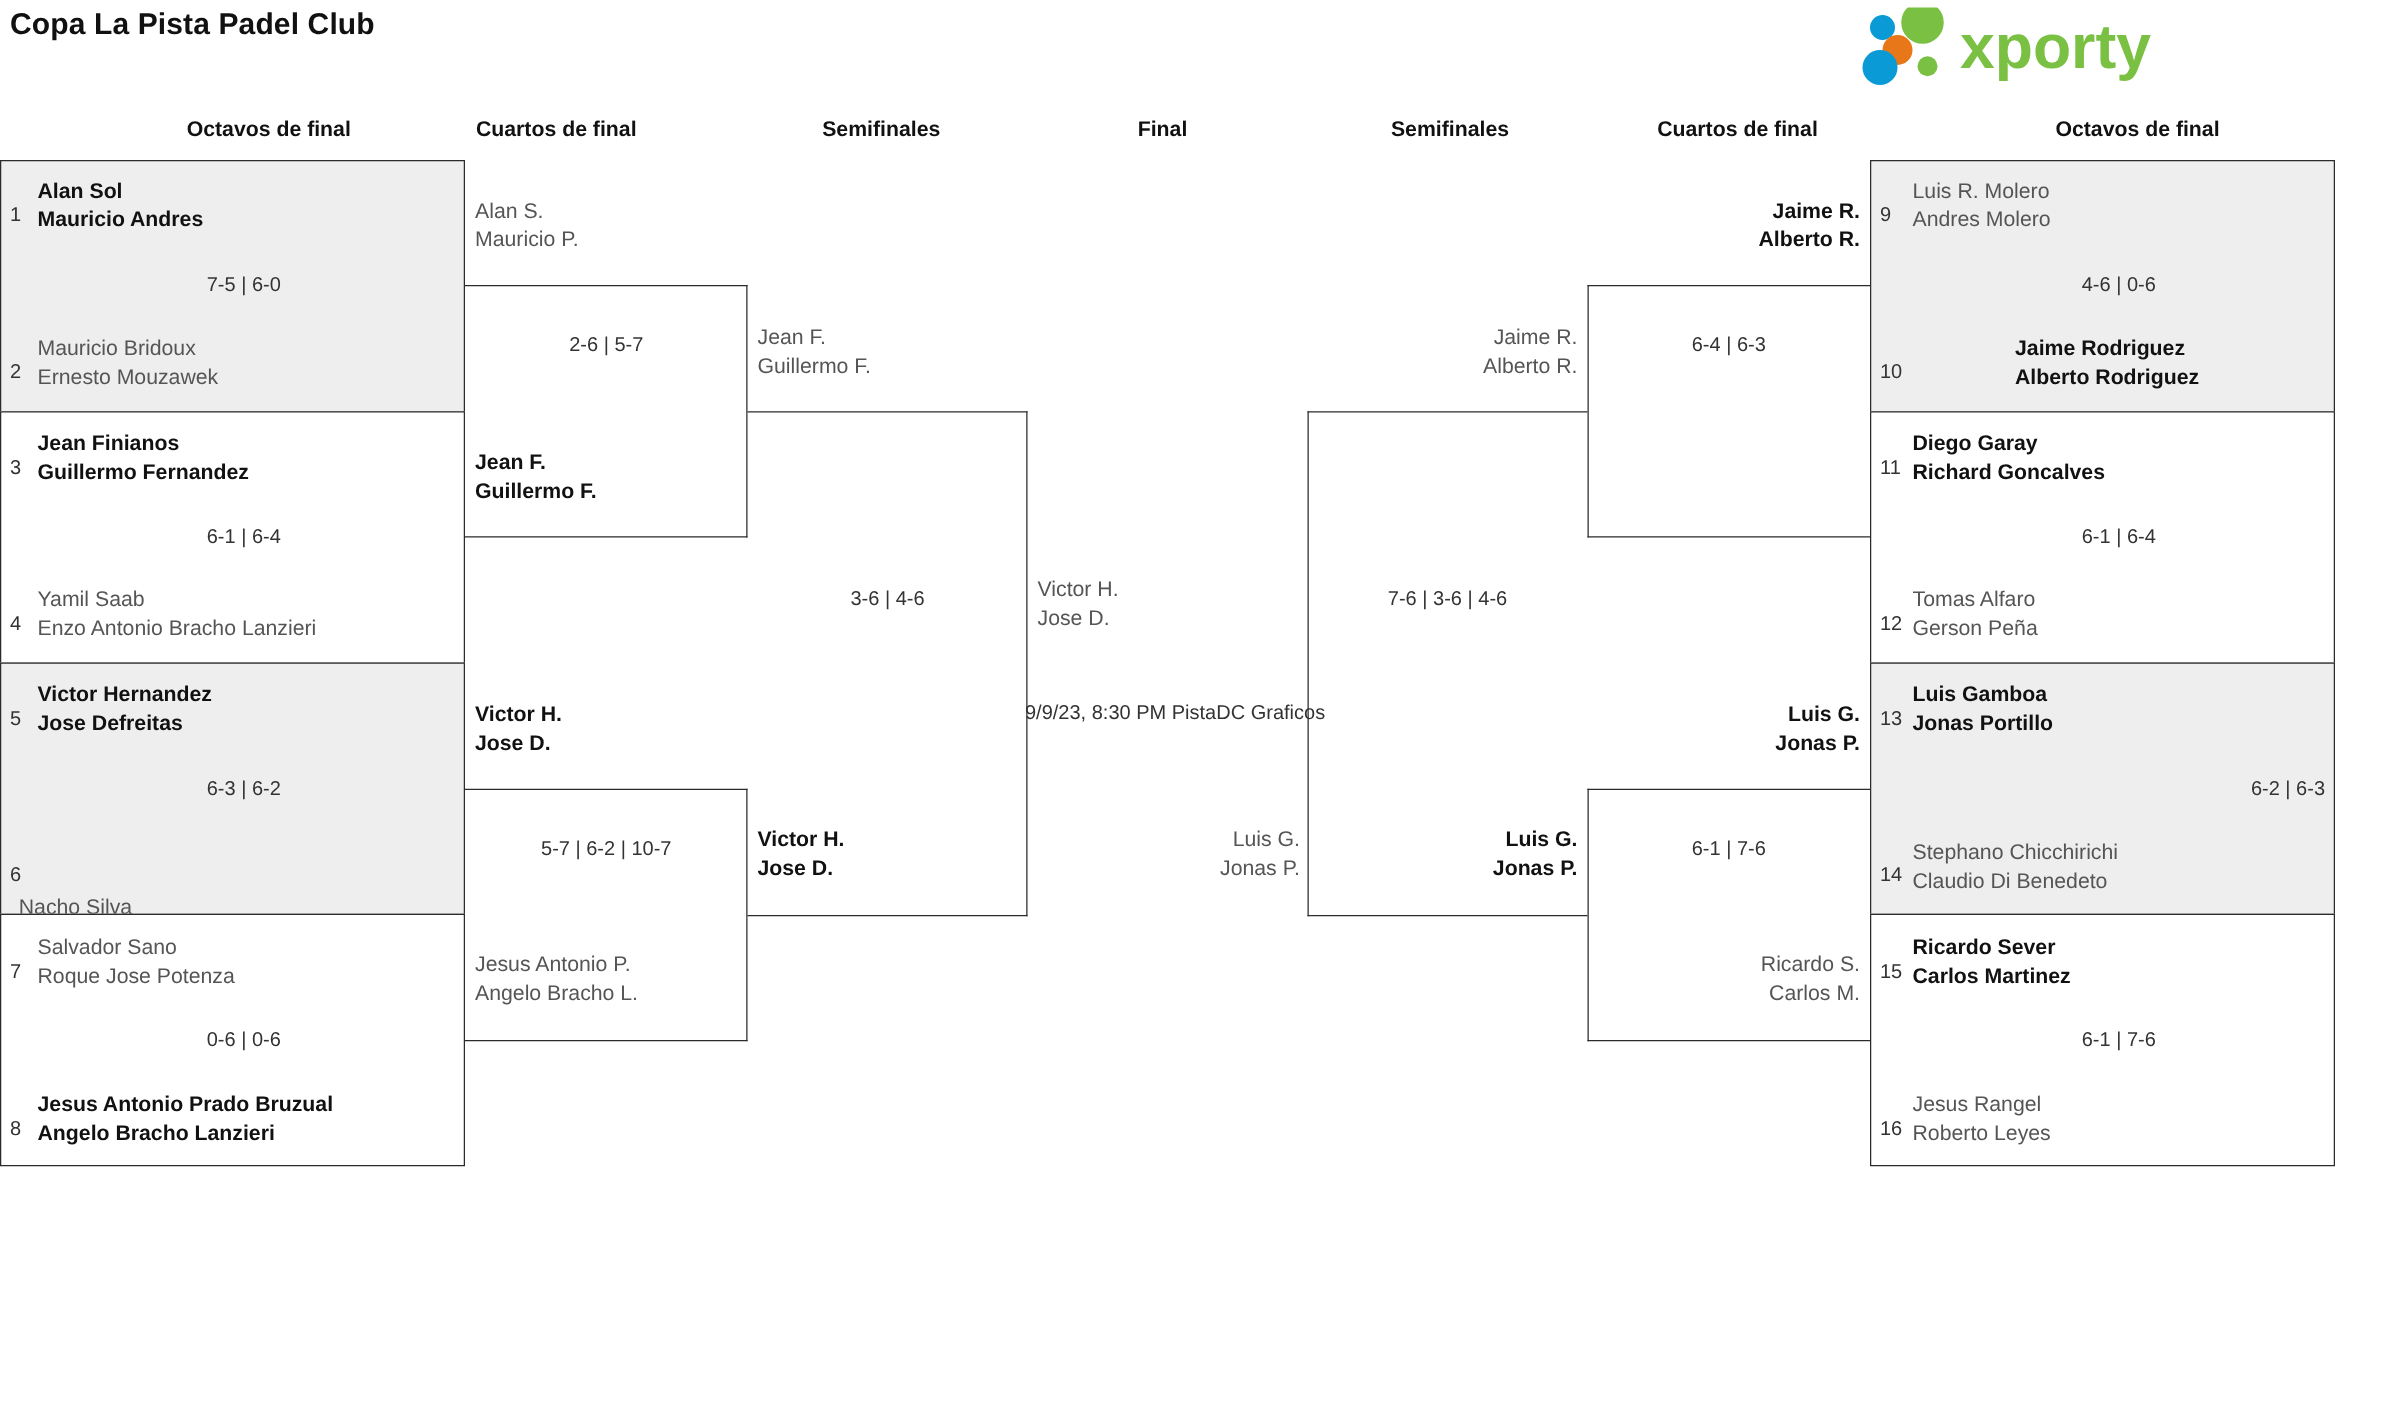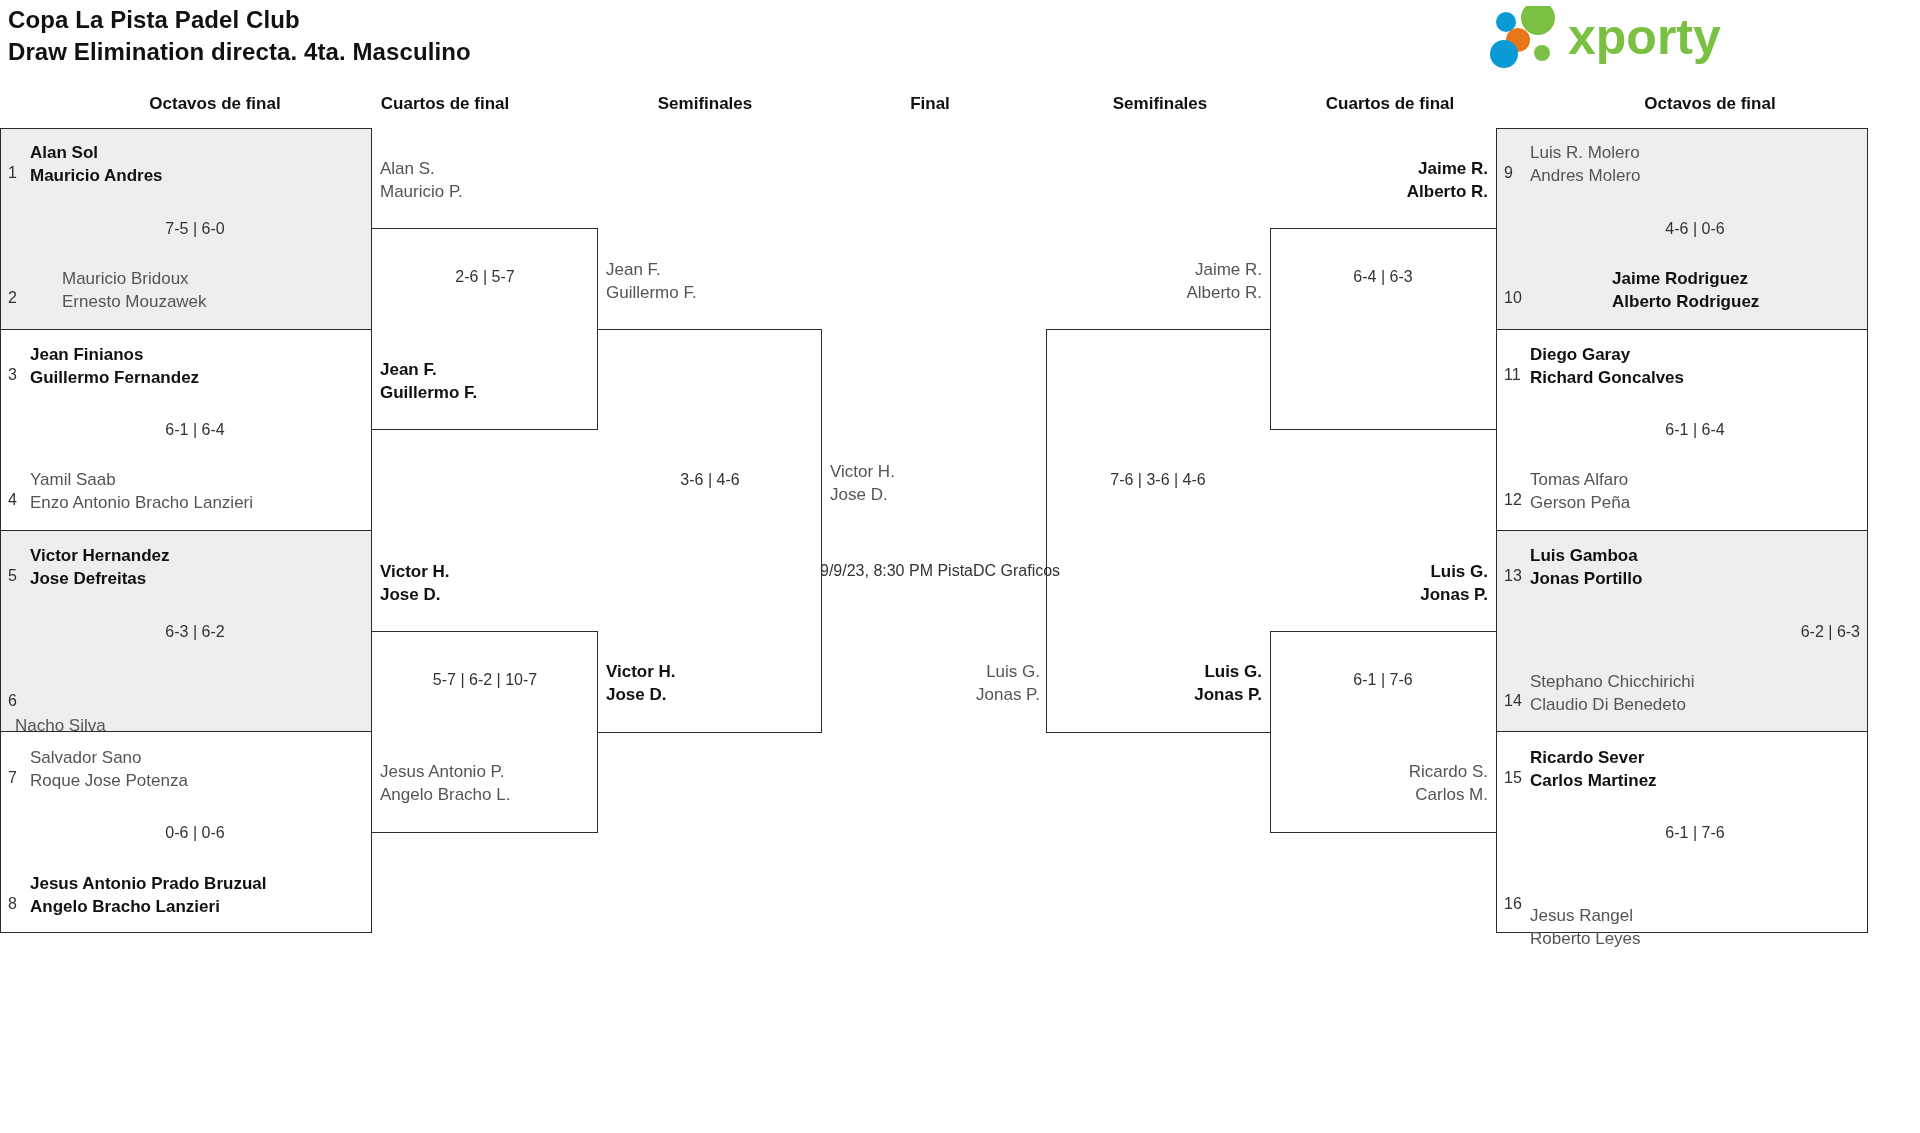--- a/index.html
+++ b/index.html
@@ -64,21 +64,20 @@
   
   .conn { position: absolute; }
 </style>
 </head>
 <body>
 
 <div id="root">
 
   <div class="title-block">
     <div class="title-line">Copa La Pista Padel Club</div>
-    <div class="title-line">Draw Elimination directa. 4ta. Masculino</div>
   </div>
 
   <div class="logo">
     <svg width="430" height="62" viewBox="0 0 430 62" xmlns="http://www.w3.org/2000/svg" aria-label="xporty">
       <circle cx="30" cy="16" r="10" fill="#0a9ad6"></circle>
       <circle cx="62" cy="12" r="17" fill="#7ac143"></circle>
       <circle cx="42" cy="34" r="12" fill="#e8771a"></circle>
       <circle cx="28" cy="48" r="14" fill="#0a9ad6"></circle>
       <circle cx="66" cy="47" r="8" fill="#7ac143"></circle>
       <text x="92" y="48" font-family="Liberation Sans, sans-serif" font-size="50" font-weight="bold" fill="#7ac143">xporty</text>
@@ -94,21 +93,21 @@
   <div class="round-hd" style="left:1530px;width:360px;">Octavos de final</div>
 
   <div class="cell shaded" style="left:0px;top:128px;width:372px;height:202px;"></div>
   <div class="seed" style="left:8px;top:165px;">1</div>
   <div class="team win" style="left:30px;top:141px;">
     <span class="l">Alan Sol</span>
       <span class="l">Mauricio Andres</span>
   </div>
   <div class="score c" style="left:30px;top:219px;width:330px;">7-5 | 6-0</div>
   <div class="seed" style="left:8px;top:290px;">2</div>
-  <div class="team lose" style="left:30px;top:267px;margin-left:32px;">
+  <div class="team lose" style="left:30px;top:267px;">
     <span class="l">Mauricio Bridoux</span>
       <span class="l">Ernesto Mouzawek</span>
   </div>
 
   <div class="cell" style="left:0px;top:329px;width:372px;height:202px;"></div>
   <div class="seed" style="left:8px;top:367px;">3</div>
   <div class="team win" style="left:30px;top:343px;">
     <span class="l">Jean Finianos</span>
       <span class="l">Guillermo Fernandez</span>
   </div>
@@ -259,18 +258,18 @@
   </div>
 
   <div class="cell" style="left:1496px;top:731px;width:372px;height:202px;"></div>
   <div class="seed" style="left:1504px;top:770px;">15</div>
   <div class="team win" style="left:1530px;top:746px;">
     <span class="l">Ricardo Sever</span>
       <span class="l">Carlos Martinez</span>
   </div>
   <div class="score c" style="left:1530px;top:823px;width:330px;">6-1 | 7-6</div>
   <div class="seed" style="left:1504px;top:896px;">16</div>
-  <div class="team lose" style="left:1530px;top:872px;margin-top:32px;">
+  <div class="team lose" style="left:1530px;top:872px;">
     <span class="l">Jesus Rangel</span>
       <span class="l">Roberto Leyes</span>
   </div>
 
 </div>
 
 </body></html>

